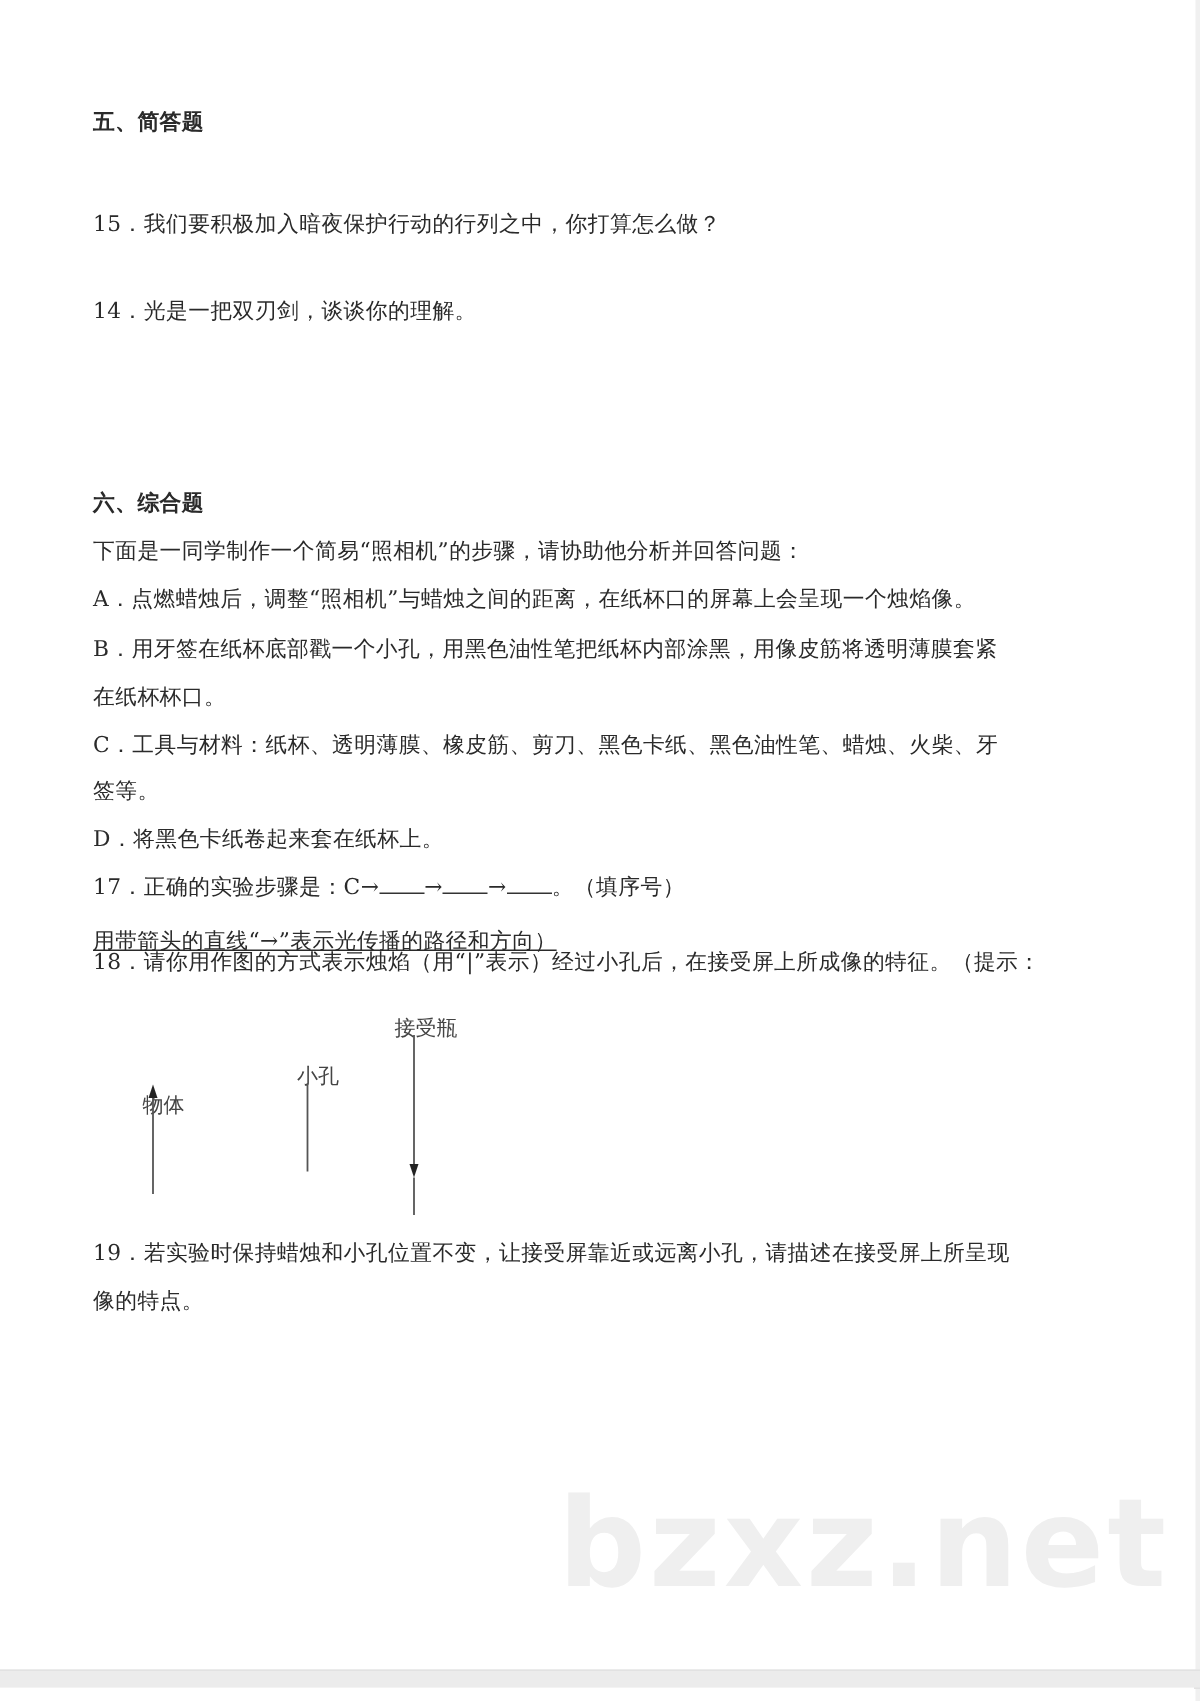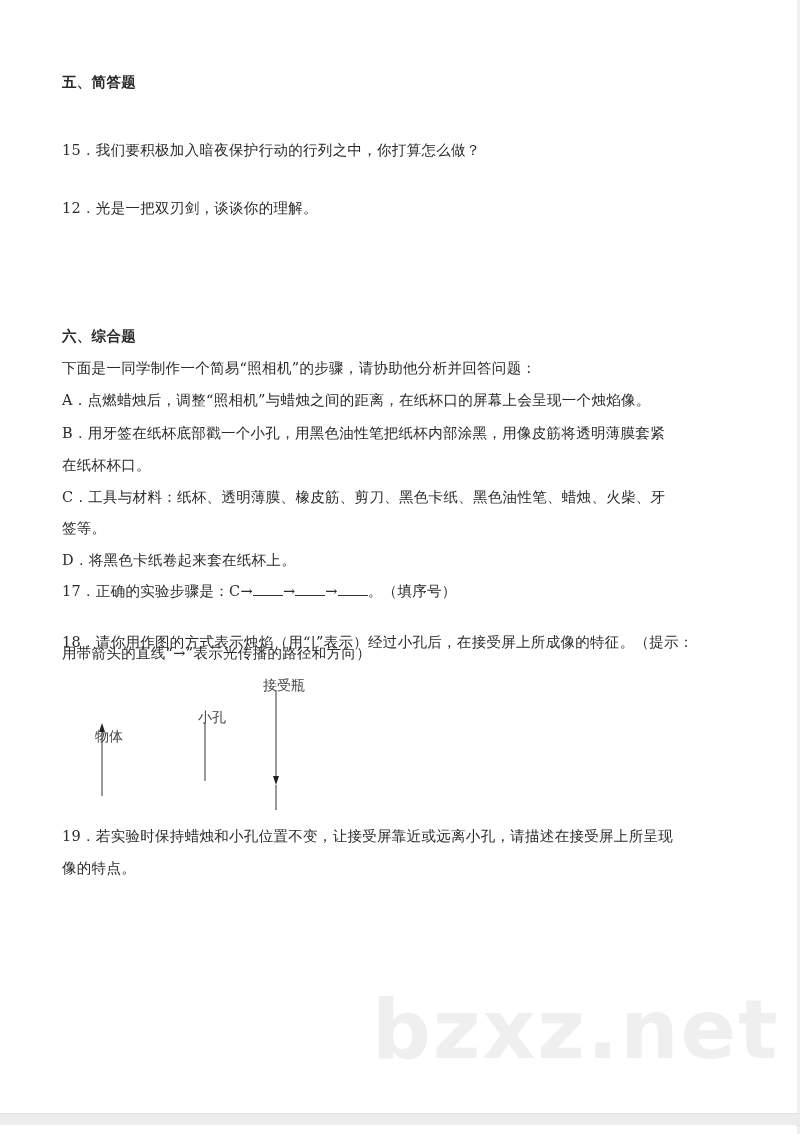--- a/index.html
+++ b/index.html
@@ -14,37 +14,37 @@
     .diagram { position:absolute; left:0; top:0; width:800px; height:1134px; pointer-events:none; }
     .lbl { position:absolute; font-size:14px; color:#444; white-space:nowrap; font-family:"DejaVu Sans", "Liberation Sans", sans-serif; }
     .watermark { position:absolute; left:372px; top:985px; font-family:"DejaVu Sans", "Liberation Sans", sans-serif; font-weight:bold; font-size:82px; color:#efefef; letter-spacing:2px; line-height:90px; }
   </style>
 </head>
 <body>
 
 <div class="page">
   <div class="t h" style="top:72px;">五、简答题</div>
   <div class="t" style="top:104px;margin-top:36px;">15．我们要积极加入暗夜保护行动的行列之中，你打算怎么做？</div>
-  <div class="t" style="top:198px;">12．光是一把双刃剑，谈谈你的理解。</div>
+  <div class="t" style="top:198px;">14．光是一把双刃剑，谈谈你的理解。</div>
 
   <div class="t h" style="top:326px;">六、综合题</div>
   <div class="t" style="top:390px;">A．点燃蜡烛后，调整“照相机”与蜡烛之间的距离，在纸杯口的屏幕上会呈现一个烛焰像。</div>
   <div class="t" style="top:358px;">下面是一同学制作一个简易“照相机”的步骤，请协助他分析并回答问题：</div>
   <div class="t" style="top:423px;">B．用牙签在纸杯底部戳一个小孔，用黑色油性笔把纸杯内部涂黑，用像皮筋将透明薄膜套紧</div>
   <div class="t" style="top:455px;">在纸杯杯口。</div>
   <div class="t" style="top:487px;">C．工具与材料：纸杯、透明薄膜、橡皮筋、剪刀、黑色卡纸、黑色油性笔、蜡烛、火柴、牙</div>
   <div class="t" style="top:518px;">签等。</div>
   <div class="t" style="top:550px;">D．将黑色卡纸卷起来套在纸杯上。</div>
 
   <div class="t" style="top:581px;">
     <span>17．正确的实验步骤是：C→</span><span class="blank"></span><span>→</span><span class="blank"></span><span>→</span><span class="blank"></span><span>。（填序号）</span>
   </div>
 
   <div class="t" style="top:612px;margin-top:20px;">18．请你用作图的方式表示烛焰（用“|”表示）经过小孔后，在接受屏上所成像的特征。（提示：</div>
-  <div class="t" style="top:643px;">用带箭头的直线“→”表示光传播的路径和方向）</div>
+  <div class="t" style="top:618px;text-decoration:underline;">用带箭头的直线“→”表示光传播的路径和方向）</div>
 
   <div>
     <span class="lbl" style="left:95px; top:709px;margin-top:19px;">物体</span>
     <span class="lbl" style="left:198px; top:709px;">小孔</span>
     <span class="lbl" style="left:263px; top:677px;">接受瓶</span>
     <svg class="diagram" width="800" height="1134" viewBox="0 0 800 1134">
       <g>
         <line x1="102" y1="796" x2="102" y2="731" stroke="#555" stroke-width="1.2"></line>
         <polygon points="102,723 99,732 105,732" fill="#222"></polygon>
       </g>

